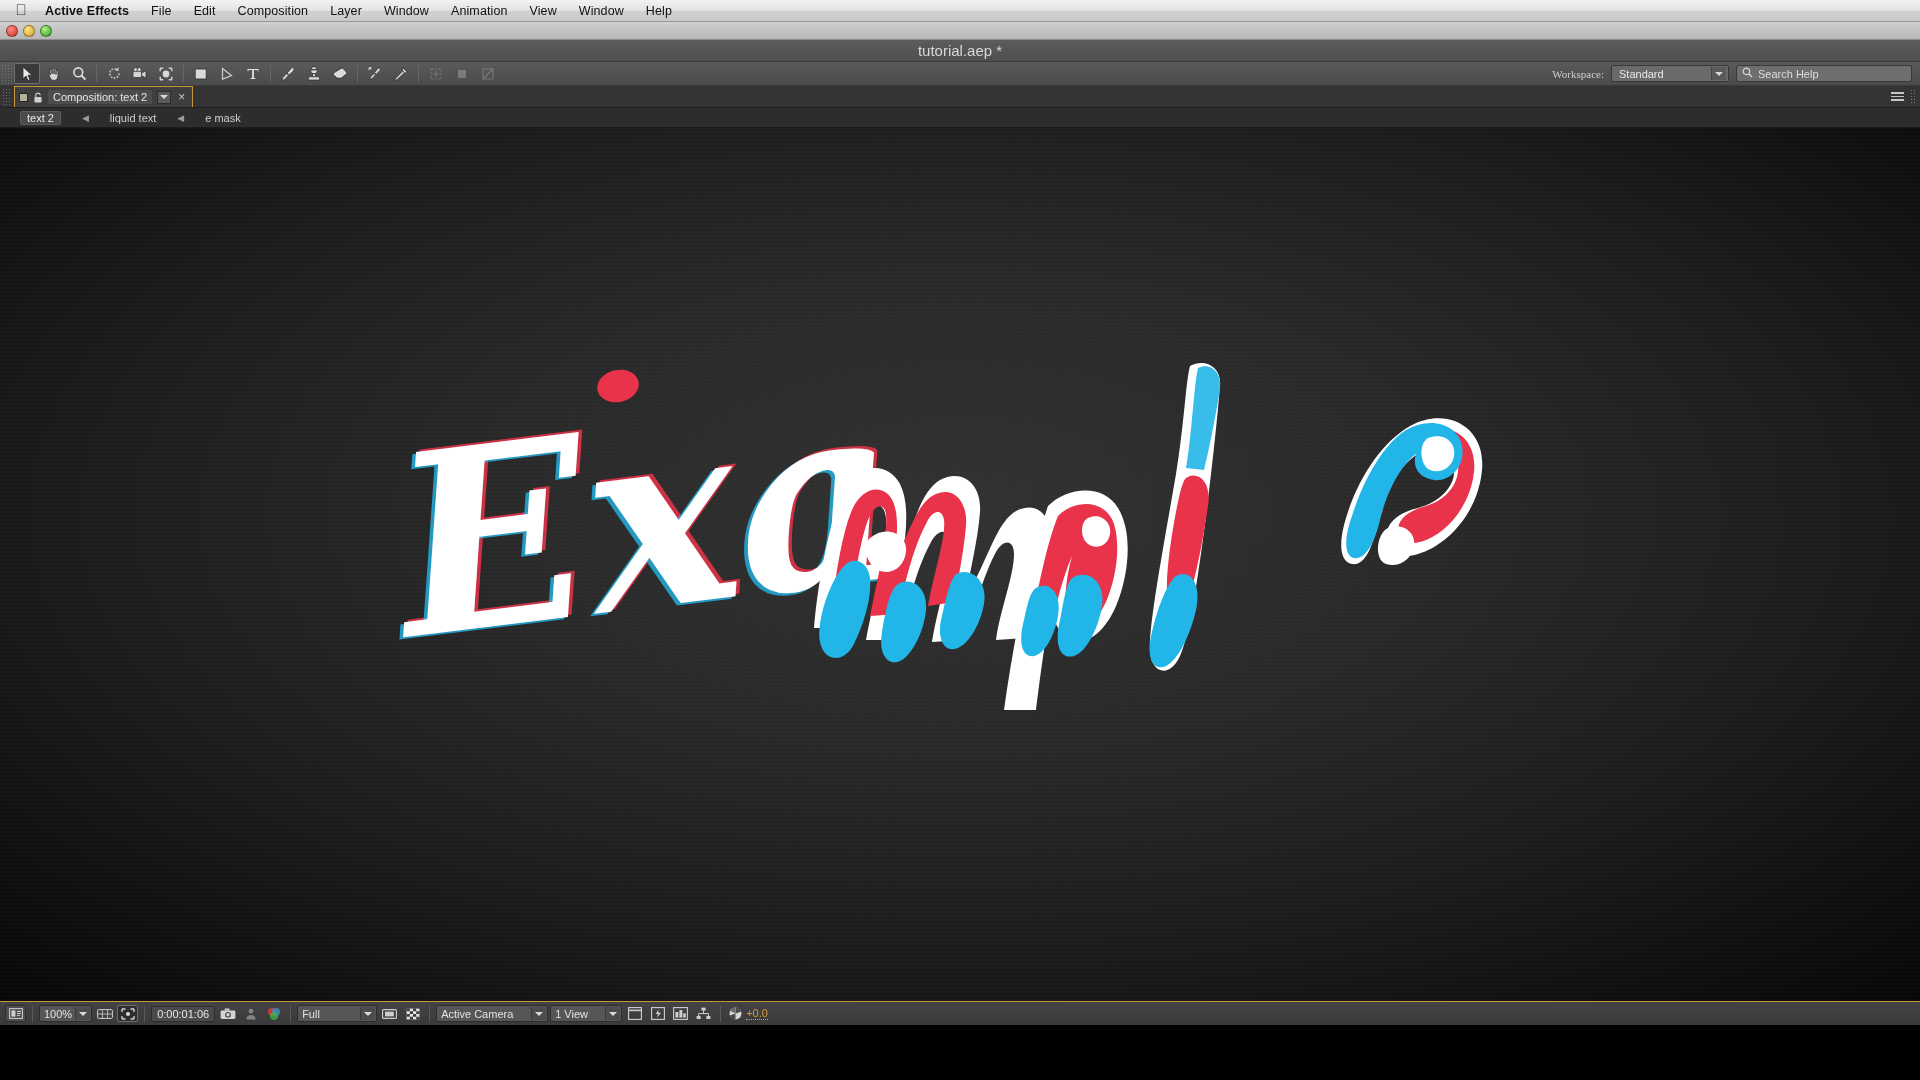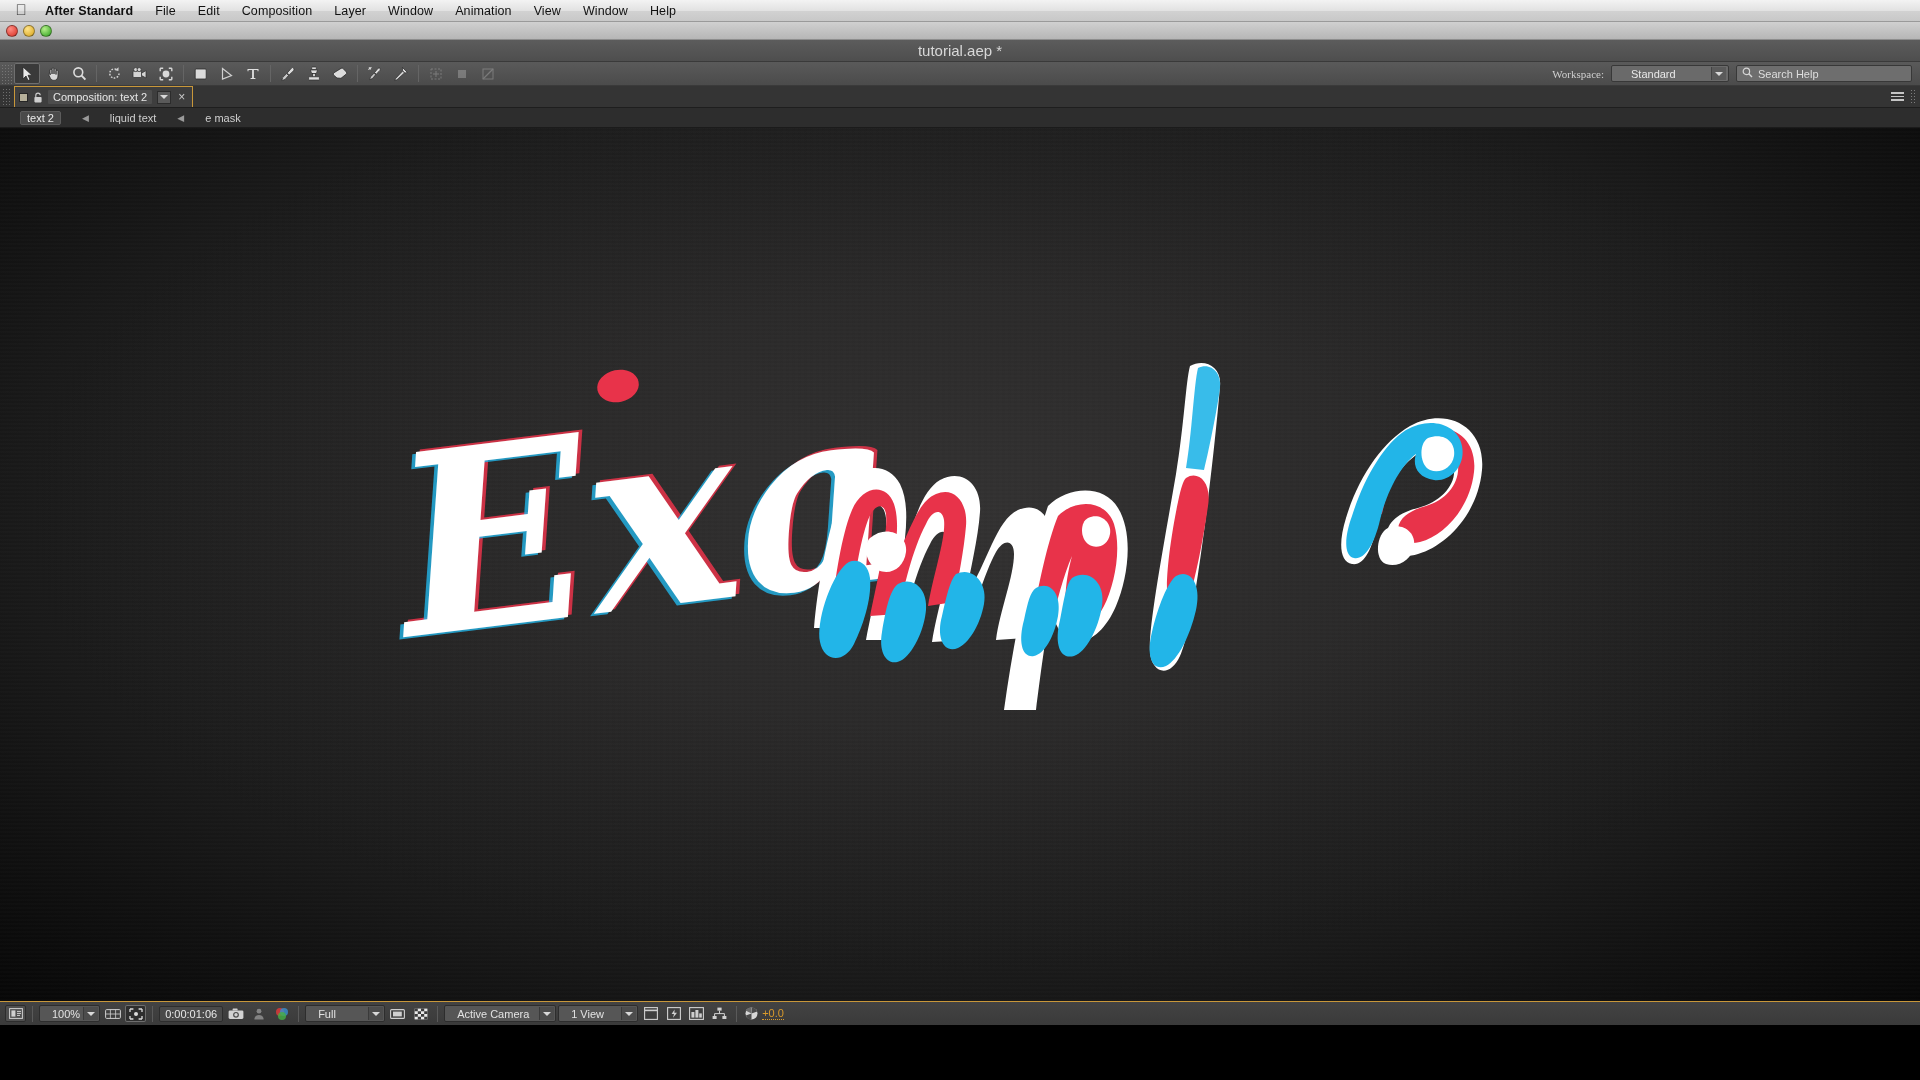--- a/index.html
+++ b/index.html
@@ -56,21 +56,21 @@
   }
   .tool svg{ display:block; }
   .tool.active{ background:#3a3a3a; box-shadow:inset 0 0 0 1px #6f6f6f; }
   .tool.disabled{ opacity:.32; }
 
   .tb-right{ margin-left:auto; display:flex; align-items:center; gap:7px; padding-right:8px;}
   .ws-label{ font-size:11px; color:#cfcfcf;font-family:Liberation Serif, serif;}
   .ws-select{
     width:118px; height:17px; background:#6a6a6a; border:1px solid #383838;
     border-radius:2px; display:flex; align-items:center; font-size:11px; color:#e8e8e8;
-    padding-left:19px; position:relative;
+    padding-left:7px; position:relative;
   }
   .ws-select .arrow{
     position:absolute; right:2px; top:1px; width:15px; height:13px; background:#5a5a5a;
     border-left:1px solid #444; display:flex; align-items:center; justify-content:center;
   }
   .caret{ width:0;height:0;border-left:4px solid transparent;border-right:4px solid transparent;border-top:4px solid #d8d8d8;}
   .searchbox{
     width:176px; height:17px; background:#6e6e6e; border:1px solid #383838; border-radius:2px;
     display:flex; align-items:center; gap:5px; padding-left:5px; font-size:11px; color:#dedede;
   }
@@ -135,37 +135,37 @@
     border-top:1px solid #c8973a;
     display:flex; align-items:center; gap:2px; padding-left:5px;
   }
   .sb-btn{ width:21px;height:17px; display:flex;align-items:center;justify-content:center;
     color:#cdcdcd; border-radius:2px;}
   .sb-btn.framed{ border:1px solid #2d2d2d; background:#4f4f4f;}
   .sb-btn.sel{ background:#2e2e2e; box-shadow:inset 0 0 0 1px #6d6d6d;}
   .sb-sep{ width:1px;height:16px;background:#2e2e2e;border-right:1px solid #5a5a5a;margin:0 4px;}
   .sb-field{
     height:17px; background:#565656; border:1px solid #2d2d2d; border-radius:2px;
-    display:flex; align-items:center; font-size:11px; color:#e2e2e2; padding:0 12px; position:relative;
+    display:flex; align-items:center; font-size:11px; color:#e2e2e2; padding:0 4px; position:relative;
   }
   .sb-field.drop{ padding-right:19px; }
   .sb-field .dcaret{ position:absolute;right:1px;top:1px;width:15px;height:13px;
     background:#4c4c4c;border-left:1px solid #3a3a3a;display:flex;align-items:center;justify-content:center;}
   .sb-time{ background:#4a4a4a; border:1px solid #2d2d2d; color:#e8e8e8; font-size:11px;
     padding:1px 5px; border-radius:2px;}
   .sb-orange{ font-size:11px; color:#d99a2b; border-bottom:1px dotted #d99a2b; }
   .sb-icon{ color:#cfcfcf; display:flex; align-items:center; }
   .footer-black{ position:absolute; left:0; top:1025px; width:1920px; height:55px; background:#000;}
 </style>
 </head>
 <body>
 
 <div class="macbar">
   <div class="apple-logo"></div>
-  <div class="mac-app-name">After Standard</div>
+  <div class="mac-app-name">Active Effects</div>
   <div class="mac-menu">File</div>
   <div class="mac-menu">Edit</div>
   <div class="mac-menu">Composition</div>
   <div class="mac-menu">Layer</div>
   <div class="mac-menu">Window</div>
   <div class="mac-menu">Animation</div>
   <div class="mac-menu">View</div>
   <div class="mac-menu">Window</div>
   <div class="mac-menu">Help</div>
 </div>
@@ -540,21 +540,21 @@
       </svg>
   </div>
   <div class="sb-sep"></div>
 
   <div class="sb-field drop" style="width:112px">
     <span>Active Camera</span>
     <span class="dcaret">
         <i class="caret"></i>
       </span>
   </div>
-  <div class="sb-field drop" style="width:80px">
+  <div class="sb-field drop" style="width:72px">
     <span>1 View</span>
     <span class="dcaret">
         <i class="caret"></i>
       </span>
   </div>
 
   <div class="sb-btn">
     <svg width="14" height="13" viewBox="0 0 14 13">
         <rect x="0.6" y="0.6" width="12.8" height="11.8" fill="none" stroke="#cfcfcf" stroke-width="1.1"></rect>
         <path d="M0.6 3.4h12.8" stroke="#cfcfcf" stroke-width="1.6"></path>

